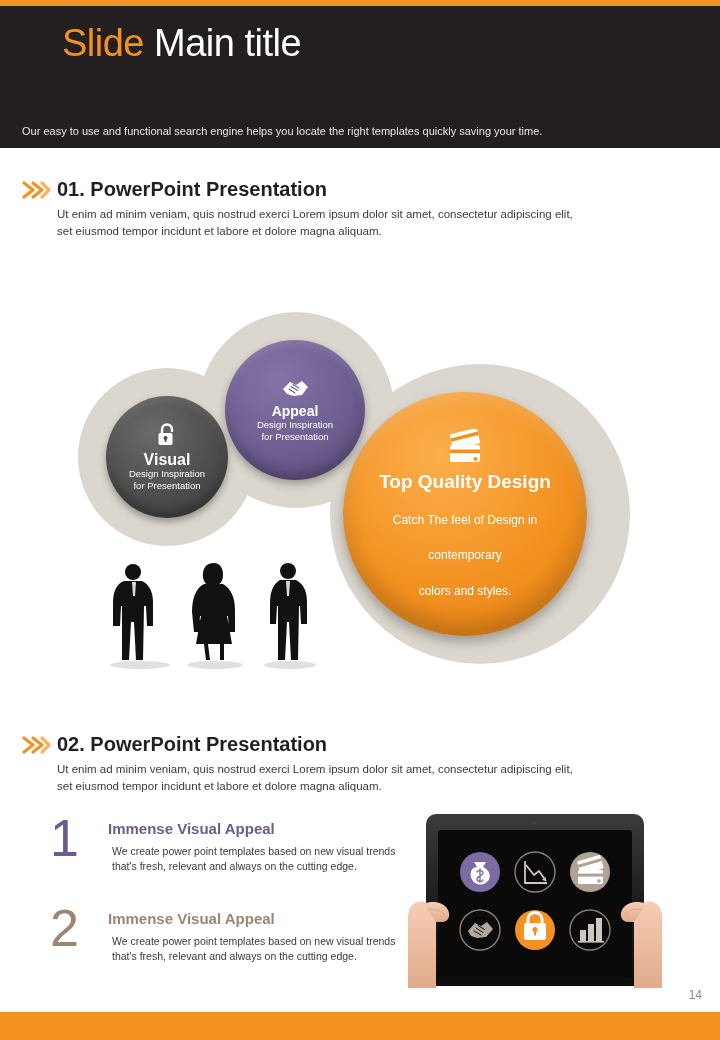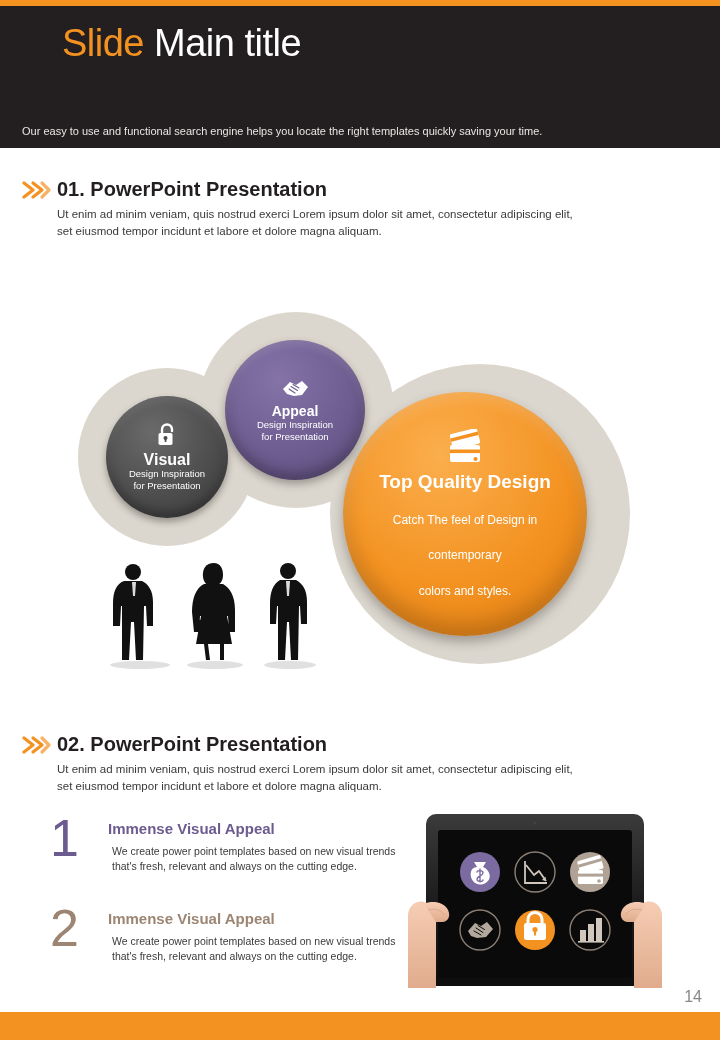--- a/index.html
+++ b/index.html
@@ -83,21 +83,21 @@
   .numrow{position:absolute;left:0;width:430px;}
   .num{
     position:absolute;left:50px;top:-8px;
     font-size:52px;font-weight:normal;line-height:1;
   }
   .num-title{position:absolute;left:108px;top:0;font-size:15px;font-weight:bold;white-space:nowrap;}
   .num-body{position:absolute;left:112px;top:24px;width:310px;font-size:10.5px;line-height:1.42;color:#3a3a3a;}
 
   
   .tablet-wrap{position:absolute;left:398px;top:812px;width:322px;height:180px;}
-  .page-no{position:absolute;right:18px;top:988px;font-size:16px;color:#888;text-align:center;}
+  .page-no{position:absolute;right:18px;top:988px;font-size:12px;color:#888;text-align:center;}
   .bottom-bar{position:absolute;left:0;top:1012px;width:720px;height:28px;background:#F39221;}
 </style>
 </head>
 <body>
 
 <div class="slide">
 
   <div class="top-bar"></div>
 
   <div class="header">

